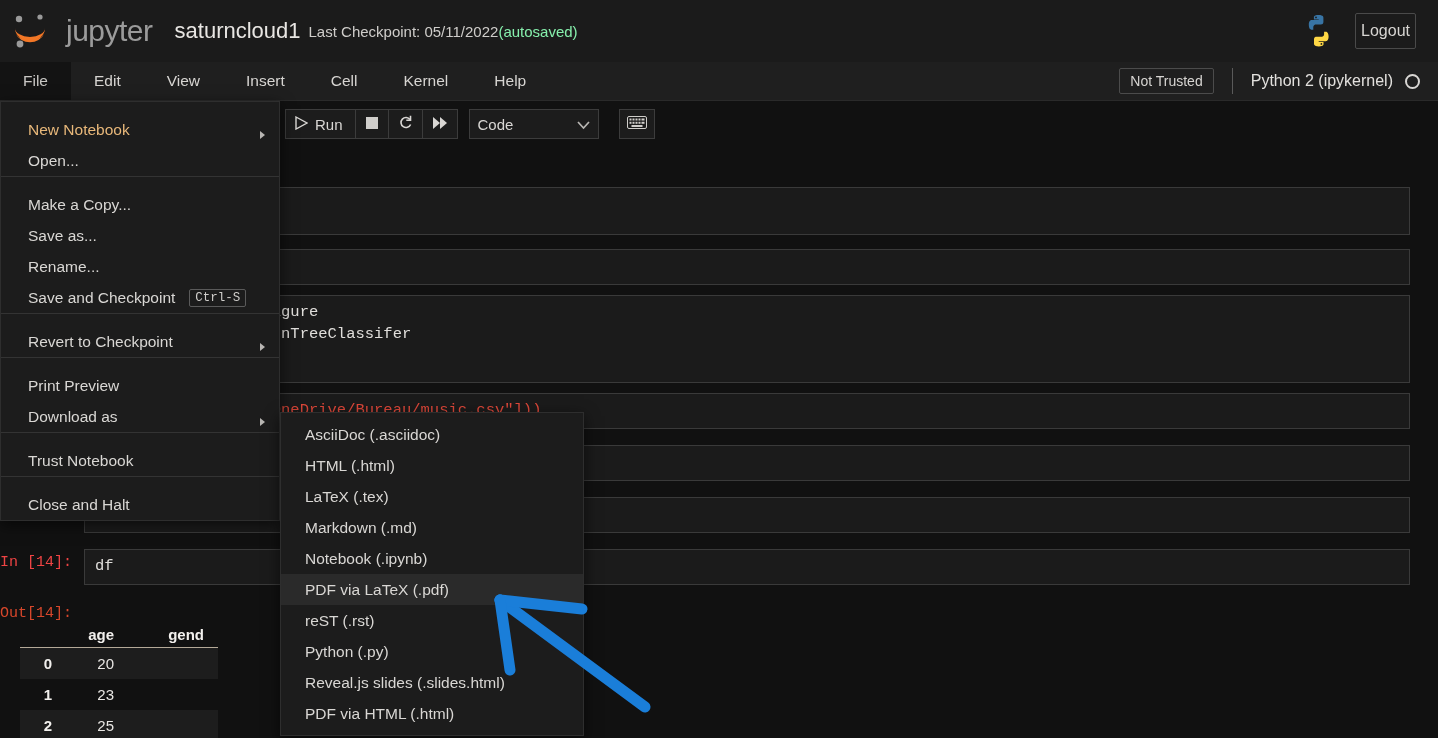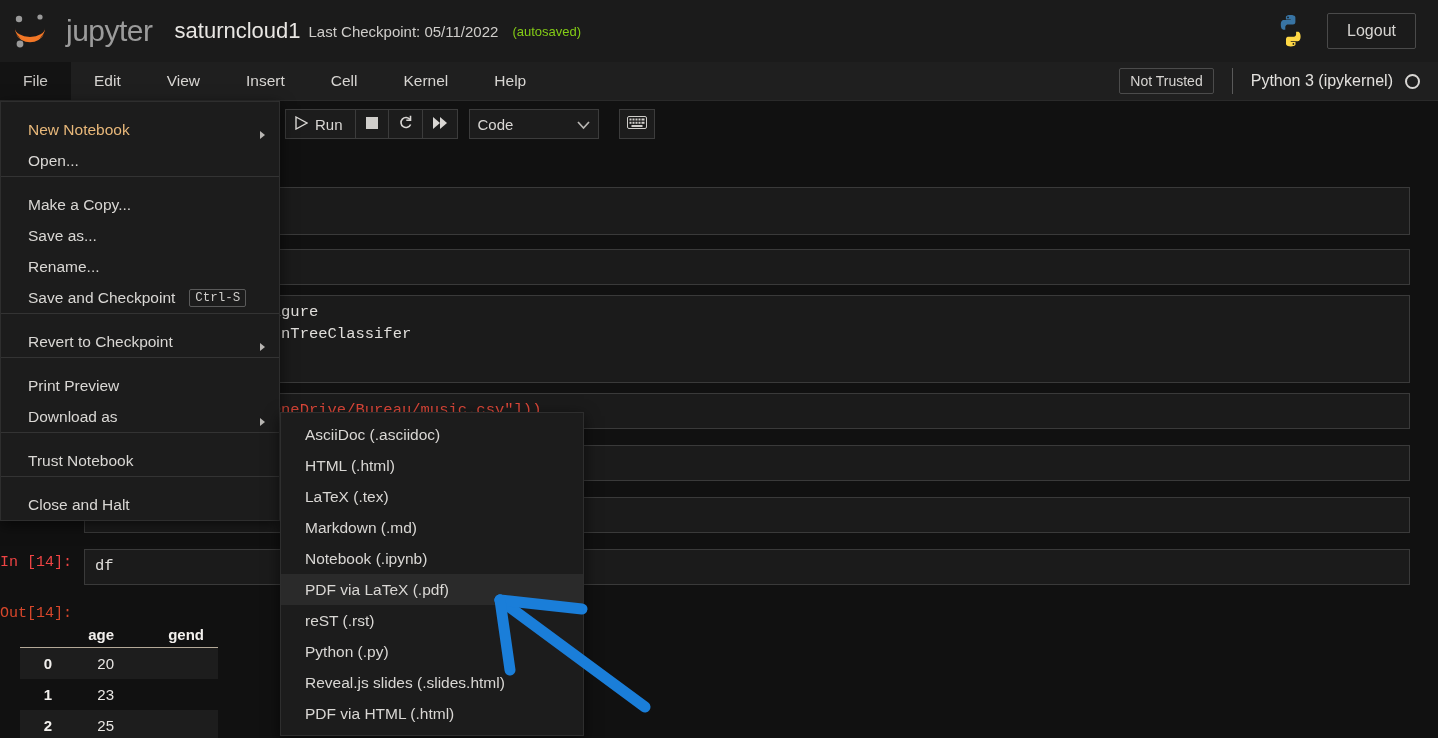--- a/index.html
+++ b/index.html
@@ -20,29 +20,29 @@
   .logo-wrap { display: flex; align-items: center; margin-left: 10px; }
   .jup-logo { width: 52px; height: 42px; position: relative; }
   .jup-word {
     font-size: 30px; color: #9b9b9b; letter-spacing: -0.5px;
     margin-left: 4px; font-weight: 400;
   }
   .nb-title {
     font-size: 22px; color: #e8e6e3; margin-left: 22px; font-weight: 400;
   }
   .nb-checkpoint { font-size: 15px; color: #cfcdca; margin-left: 8px; }
-  .nb-autosaved { font-size: 13px; color: #84cc16; margin-left: 14px; }
+  .nb-autosaved { font-size: 15px; color: #86efac; }
   .header-right {
     margin-left: auto; display: flex; align-items: center; gap: 18px;
     margin-right: 22px;
   }
   .py-logo { width: 36px; height: 36px; }
   .logout-btn {
     border: 1px solid #4a4a4a; background: #1b1b1b; color: #d7d5d2;
-    font-size: 16px; padding: 8px 19px; border-radius: 2px;
+    font-size: 16px; padding: 8px 5px; border-radius: 2px;
     font-family: "Liberation Sans", sans-serif; cursor: pointer;
   }
 
   
   .menubar {
     position: absolute; left: 0; top: 62px; width: 1438px; height: 39px;
     background: #1f1f1f; border-bottom: 1px solid #2a2a2a;
     display: flex; align-items: stretch;
   }
   .menu-item {
@@ -195,21 +195,21 @@
     <div class="menu-item active">File</div>
     <div class="menu-item">Edit</div>
     <div class="menu-item">View</div>
     <div class="menu-item">Insert</div>
     <div class="menu-item">Cell</div>
     <div class="menu-item">Kernel</div>
     <div class="menu-item">Help</div>
     <div class="menubar-right">
       <span class="not-trusted">Not Trusted</span>
       <span class="kernel-sep"></span>
-      <span class="kernel-name">Python 3 (ipykernel)</span>
+      <span class="kernel-name">Python 2 (ipykernel)</span>
       <span class="kernel-circle"></span>
     </div>
   </div>
 
   <div class="toolbar">
     <div class="tb-group">
       <div class="tb-btn run">
         <span>
           <svg width="13" height="14" viewBox="0 0 13 14">
               <polygon points="1,1 12,7 1,13" fill="none" stroke="#d9d7d4" stroke-width="1.4"></polygon>

